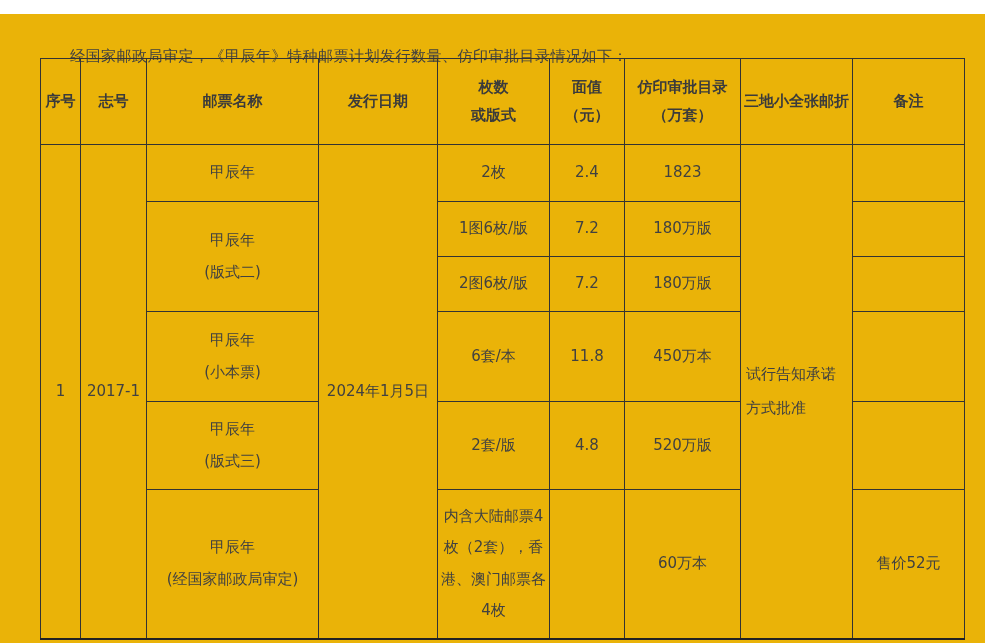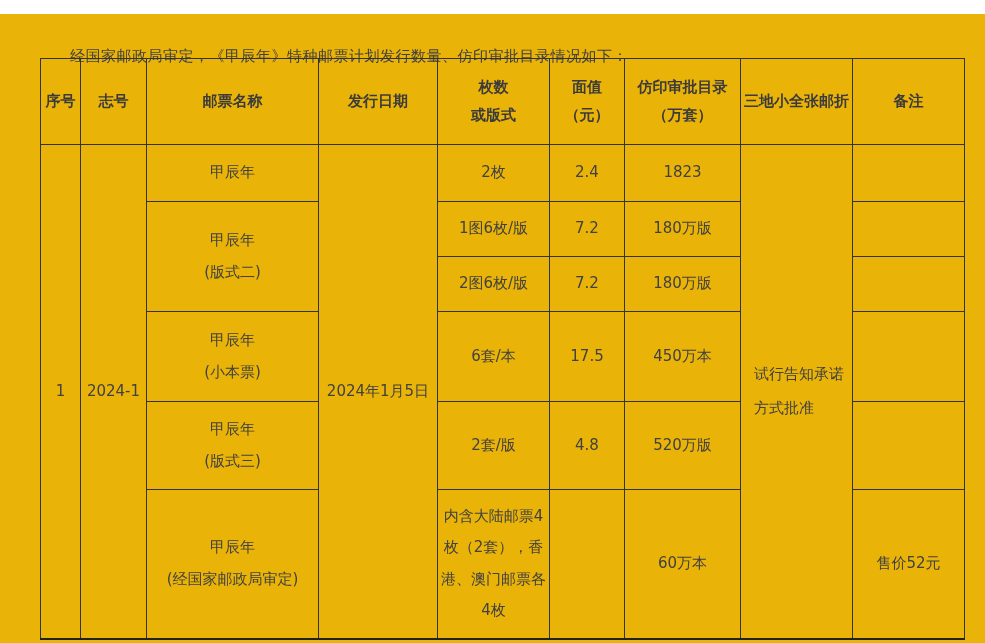--- a/index.html
+++ b/index.html
@@ -47,21 +47,21 @@
     overflow: hidden;
     word-break: break-all;
   }
   .stamp-table th {
     font-weight: bold;
     line-height: 1.85;
     color: #3b3b3b;
   }
   .stamp-table td.approval-cell {
     text-align: left;
-    padding-left: 13px;
+    padding-left: 5px;
     line-height: 2.3;
   }
   .two-line span { display: block; }
 </style>
 </head>
 <body>
 
 <div class="page">
 
   <p class="intro">经国家邮政局审定，《甲辰年》特种邮票计划发行数量、仿印审批目录情况如下：</p>
@@ -96,21 +96,21 @@
       <th class="two-line">
         <span>仿印审批目录</span>
         <span>（万套）</span>
       </th>
       <th>三地小全张邮折</th>
       <th>备注</th>
     </tr>
 
     <tr style="height:57px">
       <td rowspan="6">1</td>
-      <td rowspan="6">2024-1</td>
+      <td rowspan="6">2017-1</td>
       <td>甲辰年</td>
       <td rowspan="6">2024年1月5日</td>
       <td>2枚</td>
       <td>2.4</td>
       <td>1823</td>
       <td rowspan="6" class="approval-cell">试行告知承诺方式批准</td>
       <td></td>
     </tr>
 
     <tr style="height:55px">
@@ -130,21 +130,21 @@
       <td>180万版</td>
       <td></td>
     </tr>
 
     <tr style="height:90px">
       <td class="two-line">
         <span>甲辰年</span>
         <span>(小本票)</span>
       </td>
       <td>6套/本</td>
-      <td>17.5</td>
+      <td>11.8</td>
       <td>450万本</td>
       <td></td>
     </tr>
 
     <tr style="height:88px">
       <td class="two-line">
         <span>甲辰年</span>
         <span>(版式三)</span>
       </td>
       <td>2套/版</td>

